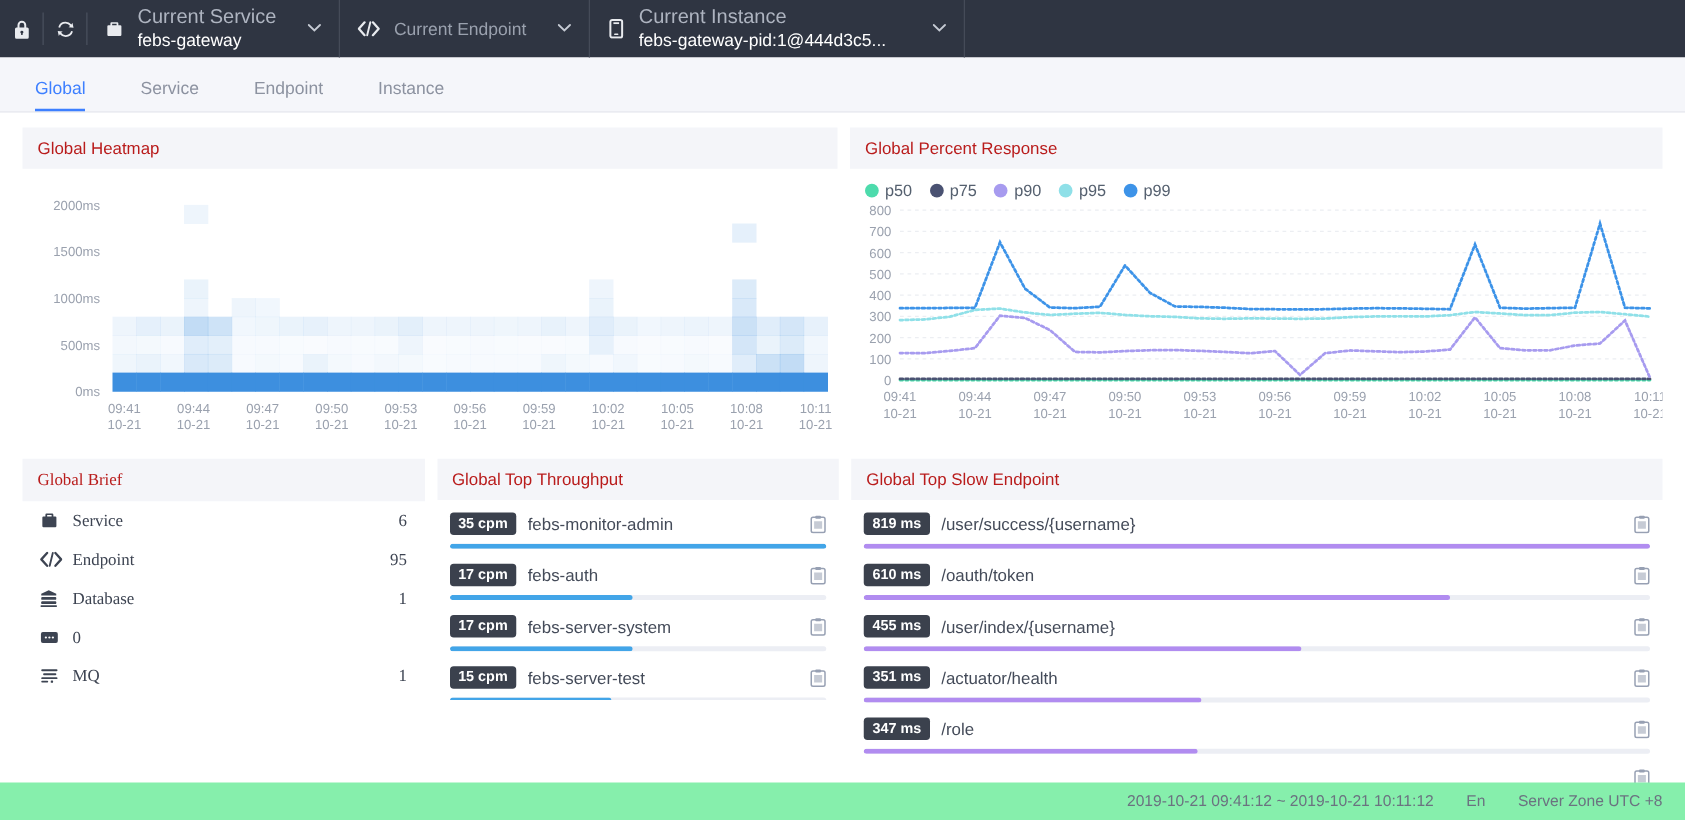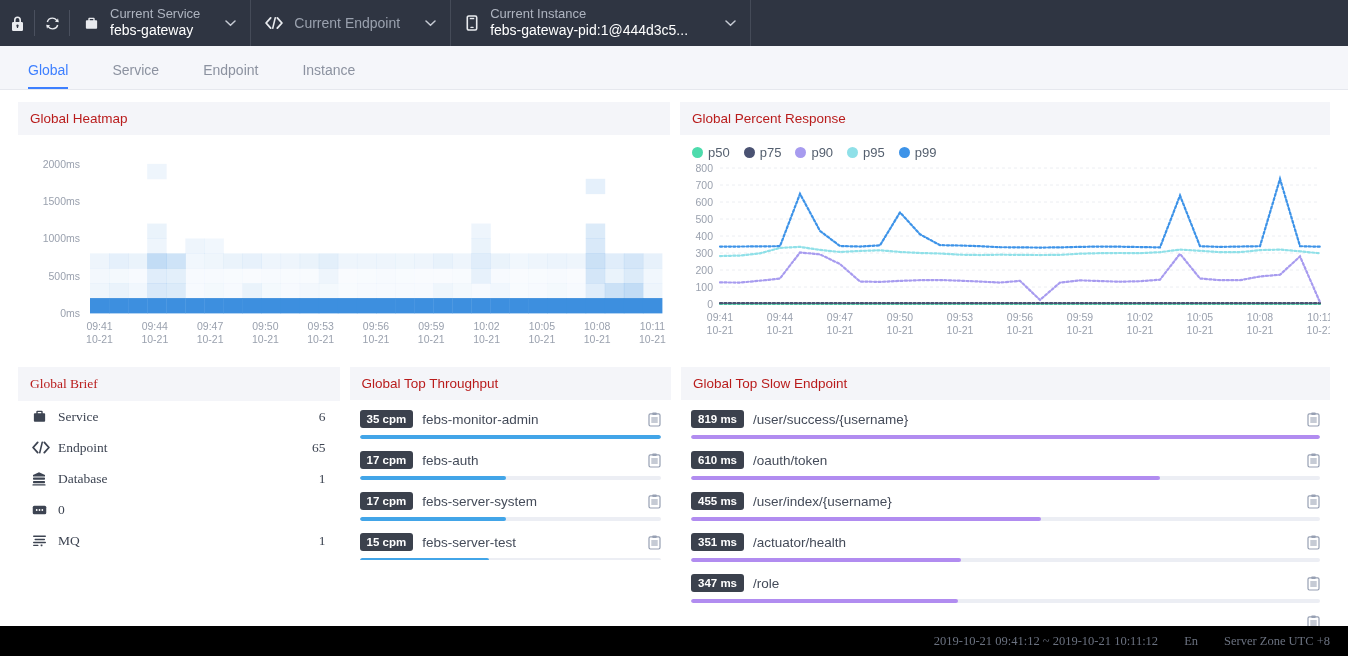--- a/index.html
+++ b/index.html
@@ -29,21 +29,21 @@
   }
   .tb-selector {
     display: flex; align-items: center;
     padding: 0 14px 0 14px;
     gap: 11px;
     border-right: 1px solid #454b58;
     min-width: 0;
   }
   .sel-icon { color: #e9ebef; display:flex; align-items:center; }
   .sel-texts { display: flex; flex-direction: column; justify-content: center; line-height: 1.25; min-width:0;}
-  .sel-label { font-size: 13px; color: #aeb4c0; }
+  .sel-label { font-size: 16px; color: #aeb4c0; }
   .sel-value { font-size: 14px; color: #ffffff; white-space: nowrap; overflow:hidden; text-overflow:ellipsis;}
   .sel-caret { margin-left: 14px; color: #c5cad3; font-size: 11px; }
   .sel-single { display:flex; align-items:center; font-size:14px; color:#9aa1ae; }
 
   
   .tabbar {
     height: 44px;
     background: #f5f6fa;
     border-bottom: 1px solid #e6e8ee;
     display: flex;
@@ -131,22 +131,21 @@
   .tp-clip { height: 160px; overflow: hidden; }
 
   
   .footer {
     position: absolute; left: 0; right: 0; bottom: 0;
     height: 30px;
     display: flex; align-items: center; justify-content: flex-end;
     gap: 26px;
     padding-right: 18px;
     font-size: 12.5px; color: #6b7280;
-    background: #000000;
-    font-family: Liberation Serif, serif;
+    background: #86efac;
   }
   .footer .en { color:#6b7280; }
   .axis-text { font-size: 10.5px; fill: #9aa1ae; font-family: "Liberation Sans", sans-serif; }
   .grid-line { stroke: #eceef2; stroke-width: 1; stroke-dasharray: 3 3; }
 </style>
 </head>
 <body>
 
 <div class="topbar">
   <div class="tb-icon-btn">
@@ -481,21 +480,21 @@
             <span class="brief-val">6</span>
           </div>
           <div class="brief-row">
             <span class="brief-ico">
               <svg width="18" height="13" viewBox="0 0 20 14">
                 <path d="M6.3 1.3L1.2 7l5.1 5.7M13.7 1.3L18.8 7l-5.1 5.7" stroke="currentColor" stroke-width="2" fill="none" stroke-linecap="round" stroke-linejoin="round"></path>
                 <path d="M11.4 1.2L8.6 12.8" stroke="currentColor" stroke-width="1.7" stroke-linecap="round"></path>
               </svg>
             </span>
             <span class="brief-name">Endpoint</span>
-            <span class="brief-val">65</span>
+            <span class="brief-val">95</span>
           </div>
           <div class="brief-row">
             <span class="brief-ico">
               <svg width="14" height="15" viewBox="0 0 14 15">
                 <path d="M7 1.2L13 4v1.4H1V4L7 1.2z" fill="currentColor"></path>
                 <rect x="1" y="6.6" width="12" height="2.2" rx="0.7" fill="currentColor"></rect>
                 <rect x="1" y="10" width="12" height="2.2" rx="0.7" fill="currentColor"></rect>
                 <rect x="0.4" y="13.2" width="13.2" height="1.3" rx="0.6" fill="currentColor"></rect>
               </svg>
             </span>

